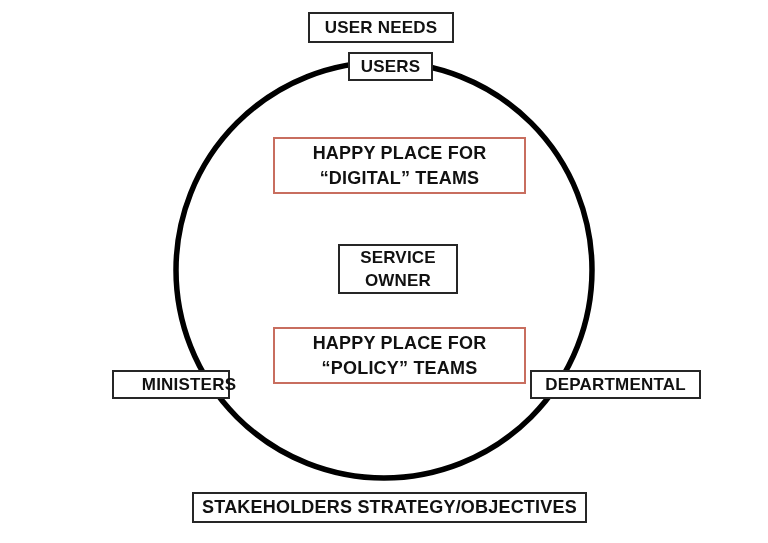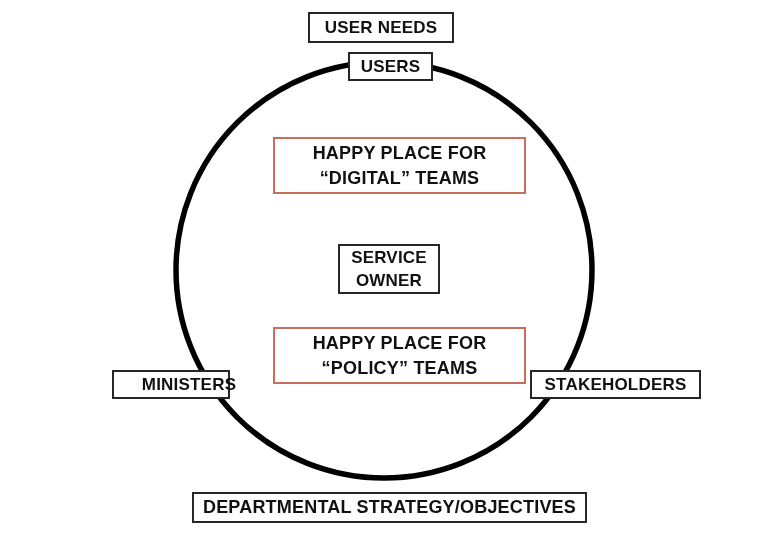--- a/index.html
+++ b/index.html
@@ -38,21 +38,21 @@
     box-sizing: border-box;
     letter-spacing: 0.2px;
   }
   .box.red {
     border-color: #c86e5f;
     margin-left: 8px;
   }
   .box-user-needs        { left: 308px; top: 12px;  width: 146px; height: 31px; font-size: 17px; }
   .box-users             { left: 348px; top: 52px;  width: 85px;  height: 29px; font-size: 17px; }
   .box-digital           { left: 265px; top: 137px; width: 253px; height: 57px; font-size: 18px; line-height: 25px; }
-  .box-service-owner     { left: 338px; top: 244px; width: 102px; height: 50px; font-size: 17px; line-height: 23px; }
+  .box-service-owner     { left: 338px; top: 244px; width: 120px; height: 50px; font-size: 17px; line-height: 23px; }
   .box-policy            { left: 265px; top: 327px; width: 253px; height: 57px; font-size: 18px; line-height: 25px; }
   .box-ministers         { left: 112px; top: 370px; width: 118px; height: 29px; font-size: 17px; padding-left: 36px; }
   .box-stakeholders      { left: 530px; top: 370px; width: 171px; height: 29px; font-size: 17px; }
   .box-departmental      { left: 192px; top: 492px; width: 395px; height: 31px; font-size: 18px; }
 </style>
 </head>
 <body>
 
 <div class="canvas">
 
@@ -81,20 +81,20 @@
   <div class="box red box-policy">
     <span>HAPPY PLACE FOR
 “POLICY” TEAMS</span>
   </div>
 
   <div class="box box-ministers">
     <span>MINISTERS</span>
   </div>
 
   <div class="box box-stakeholders">
-    <span>STAKEHOLDERS</span>
+    <span>DEPARTMENTAL</span>
   </div>
 
   <div class="box box-departmental">
-    <span>DEPARTMENTAL STRATEGY/OBJECTIVES</span>
+    <span>STAKEHOLDERS STRATEGY/OBJECTIVES</span>
   </div>
 
 </div>
 
 </body></html>

